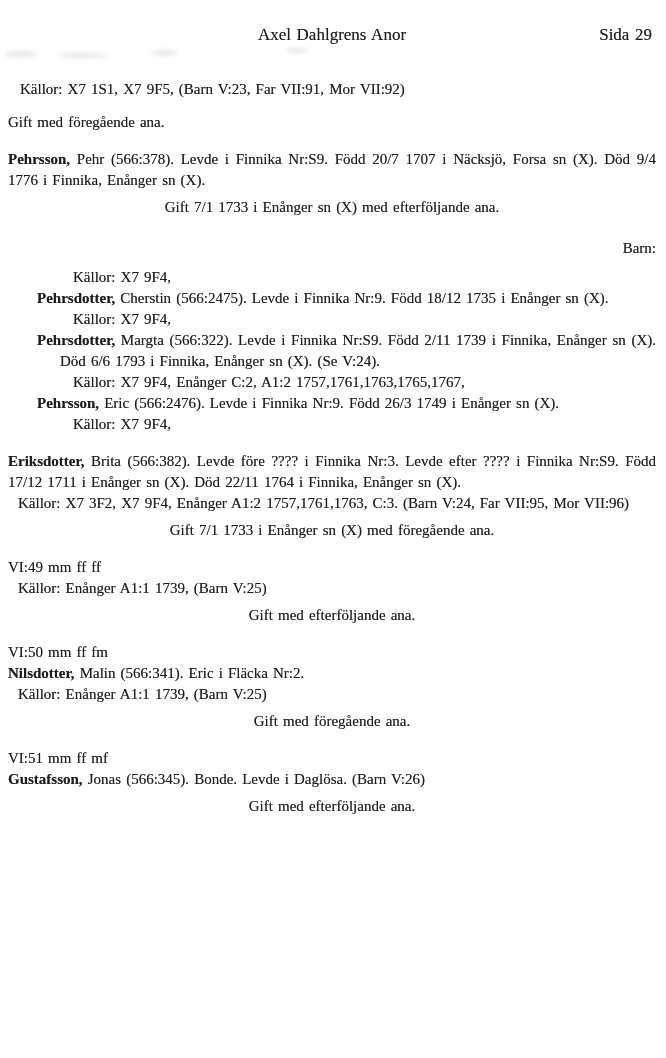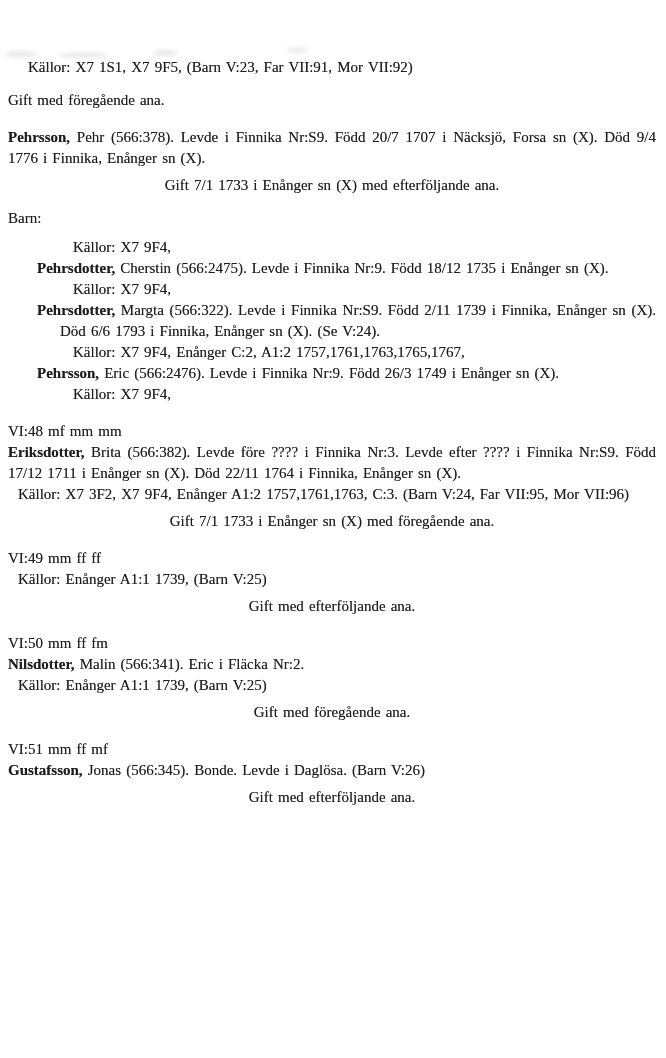--- a/index.html
+++ b/index.html
@@ -34,32 +34,32 @@
     line-height: 22px;
   }
   .page-num {
     position: absolute;
     top: 0; right: 4px;
     font-size: 17px;
     line-height: 22px;
   }
 
   
-  .intro-sources { margin-top: 33px; margin-left: 20px; }
+  .intro-sources { margin-top: 33px; margin-left: 12px; }
   .intro-marriage { margin-top: 12px; }
 
   
   .entry { margin-top: 16px; }
   .entry-details { text-align: justify; }
   .entry-sources { text-indent: 10px; text-align: justify; }
   .marriage-note { margin-top: 6px; text-align: center; }
   .bold { font-weight: bold; }
 
   
-  .children-heading { margin-top: 12px; text-align: left; }
+  .children-heading { margin-top: 20px; text-align: right; }
   .children { margin-top: 8px; }
   .child-details {
     padding-left: 52px;
     text-indent: -23px;
     text-align: justify;
   }
   .child-sources { padding-left: 65px; }
 
   
   .smudge {
@@ -78,20 +78,24 @@
 </head>
 <body>
 
 <div class="doc">
 
   <div class="smudge smudge-1"></div>
   <div class="smudge smudge-2"></div>
   <div class="smudge smudge-3"></div>
   <div class="smudge smudge-4"></div>
 
+  <div class="header">
+    <p class="title">Axel Dahlgrens Anor</p>
+    <p class="page-num">Sida 29</p>
+  </div>
 
   <p class="intro-sources">Källor: X7 1S1, X7 9F5, (Barn V:23, Far VII:91, Mor VII:92)</p>
   <p class="intro-marriage">Gift med föregående ana.</p>
 
   <div class="entry">
     <p class="entry-details"><span class="bold">Pehrsson,</span><span> Pehr (566:378). Levde i Finnika Nr:S9. Född 20/7 1707 i Näcksjö, Forsa sn (X). Död 9/4 1776 i Finnika, Enånger sn (X).</span></p>
     <p class="marriage-note">Gift 7/1 1733 i Enånger sn (X) med efterföljande ana.</p>
     <p class="children-heading">Barn:</p>
     <div class="children">
       <div>
@@ -108,21 +112,20 @@
         <p class="child-sources">Källor: X7 9F4, Enånger C:2, A1:2 1757,1761,1763,1765,1767,</p>
       </div>
       <div>
         <p class="child-details"><span class="bold">Pehrsson,</span><span> Eric (566:2476). Levde i Finnika Nr:9. Född 26/3 1749 i Enånger sn (X).</span></p>
         <p class="child-sources">Källor: X7 9F4,</p>
       </div>
     </div>
   </div>
 
   <div class="entry">
-    <p class="entry-code">VI:48 mf mm mm</p>
     <p class="entry-details"><span class="bold">Eriksdotter,</span><span> Brita (566:382). Levde före ???? i Finnika Nr:3. Levde efter ???? i Finnika Nr:S9. Född 17/12 1711 i Enånger sn (X). Död 22/11 1764 i Finnika, Enånger sn (X).</span></p>
     <p class="entry-sources">Källor: X7 3F2, X7 9F4, Enånger A1:2 1757,1761,1763, C:3. (Barn V:24, Far VII:95, Mor VII:96)</p>
     <p class="marriage-note">Gift 7/1 1733 i Enånger sn (X) med föregående ana.</p>
   </div>
 
   <div class="entry">
     <p class="entry-code">VI:49 mm ff ff</p>
     <p class="entry-sources">Källor: Enånger A1:1 1739, (Barn V:25)</p>
     <p class="marriage-note">Gift med efterföljande ana.</p>
   </div>

